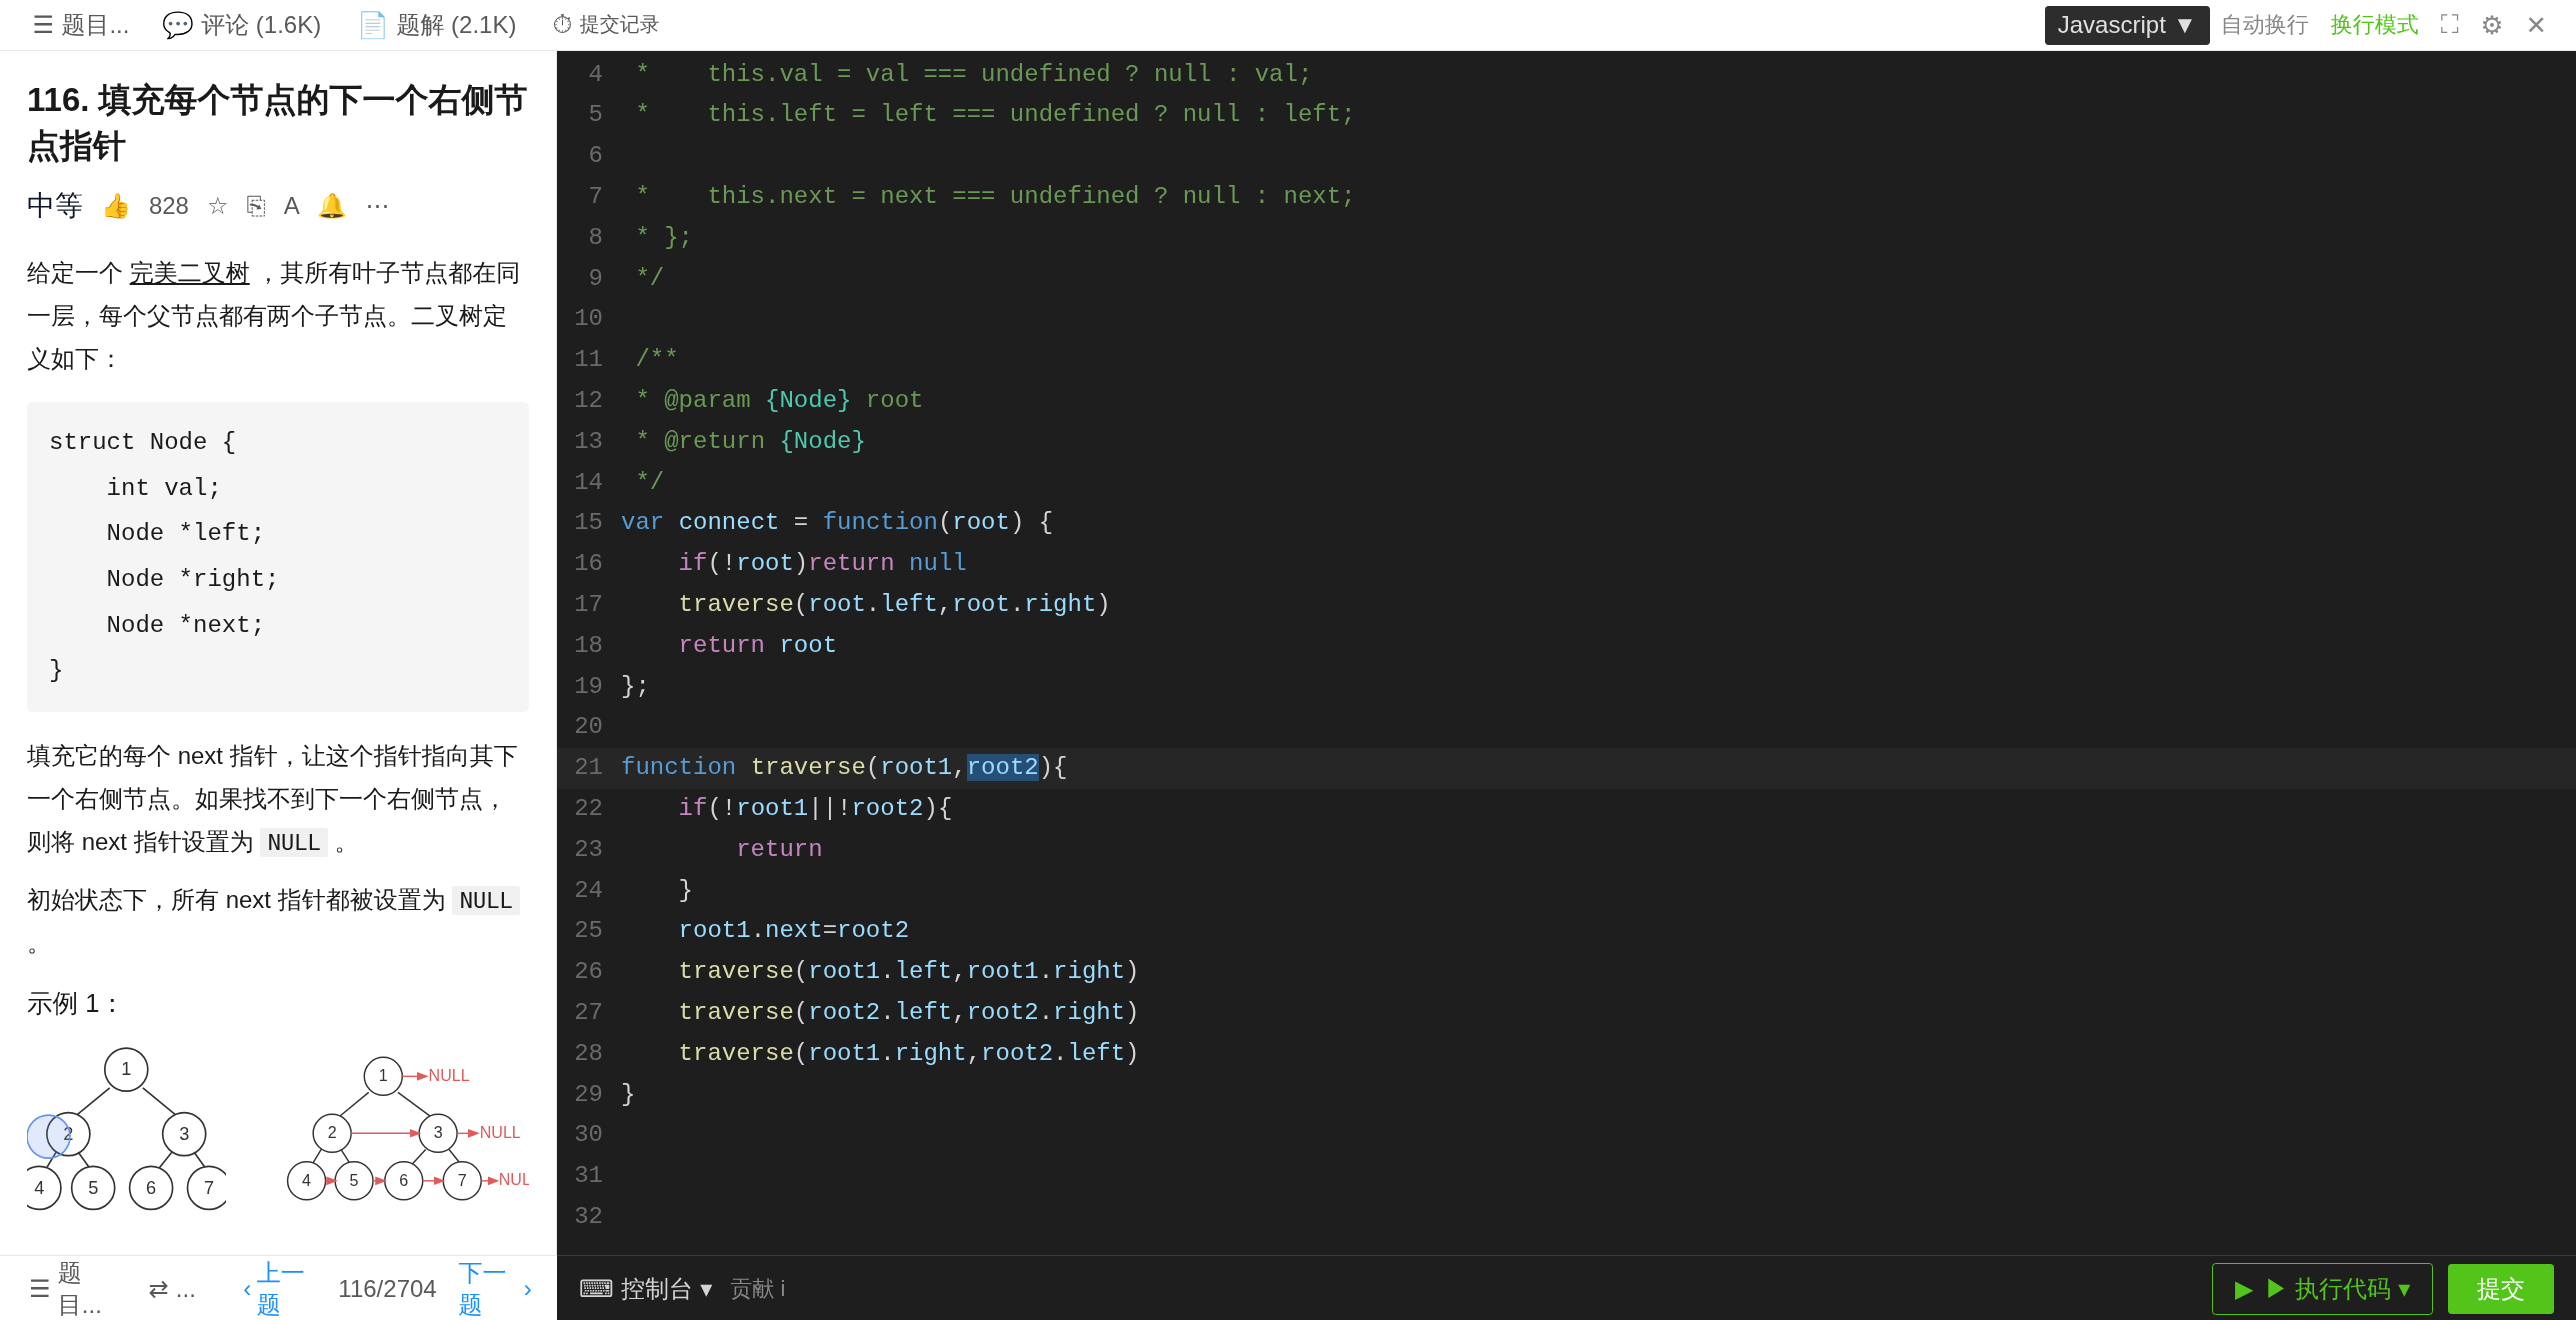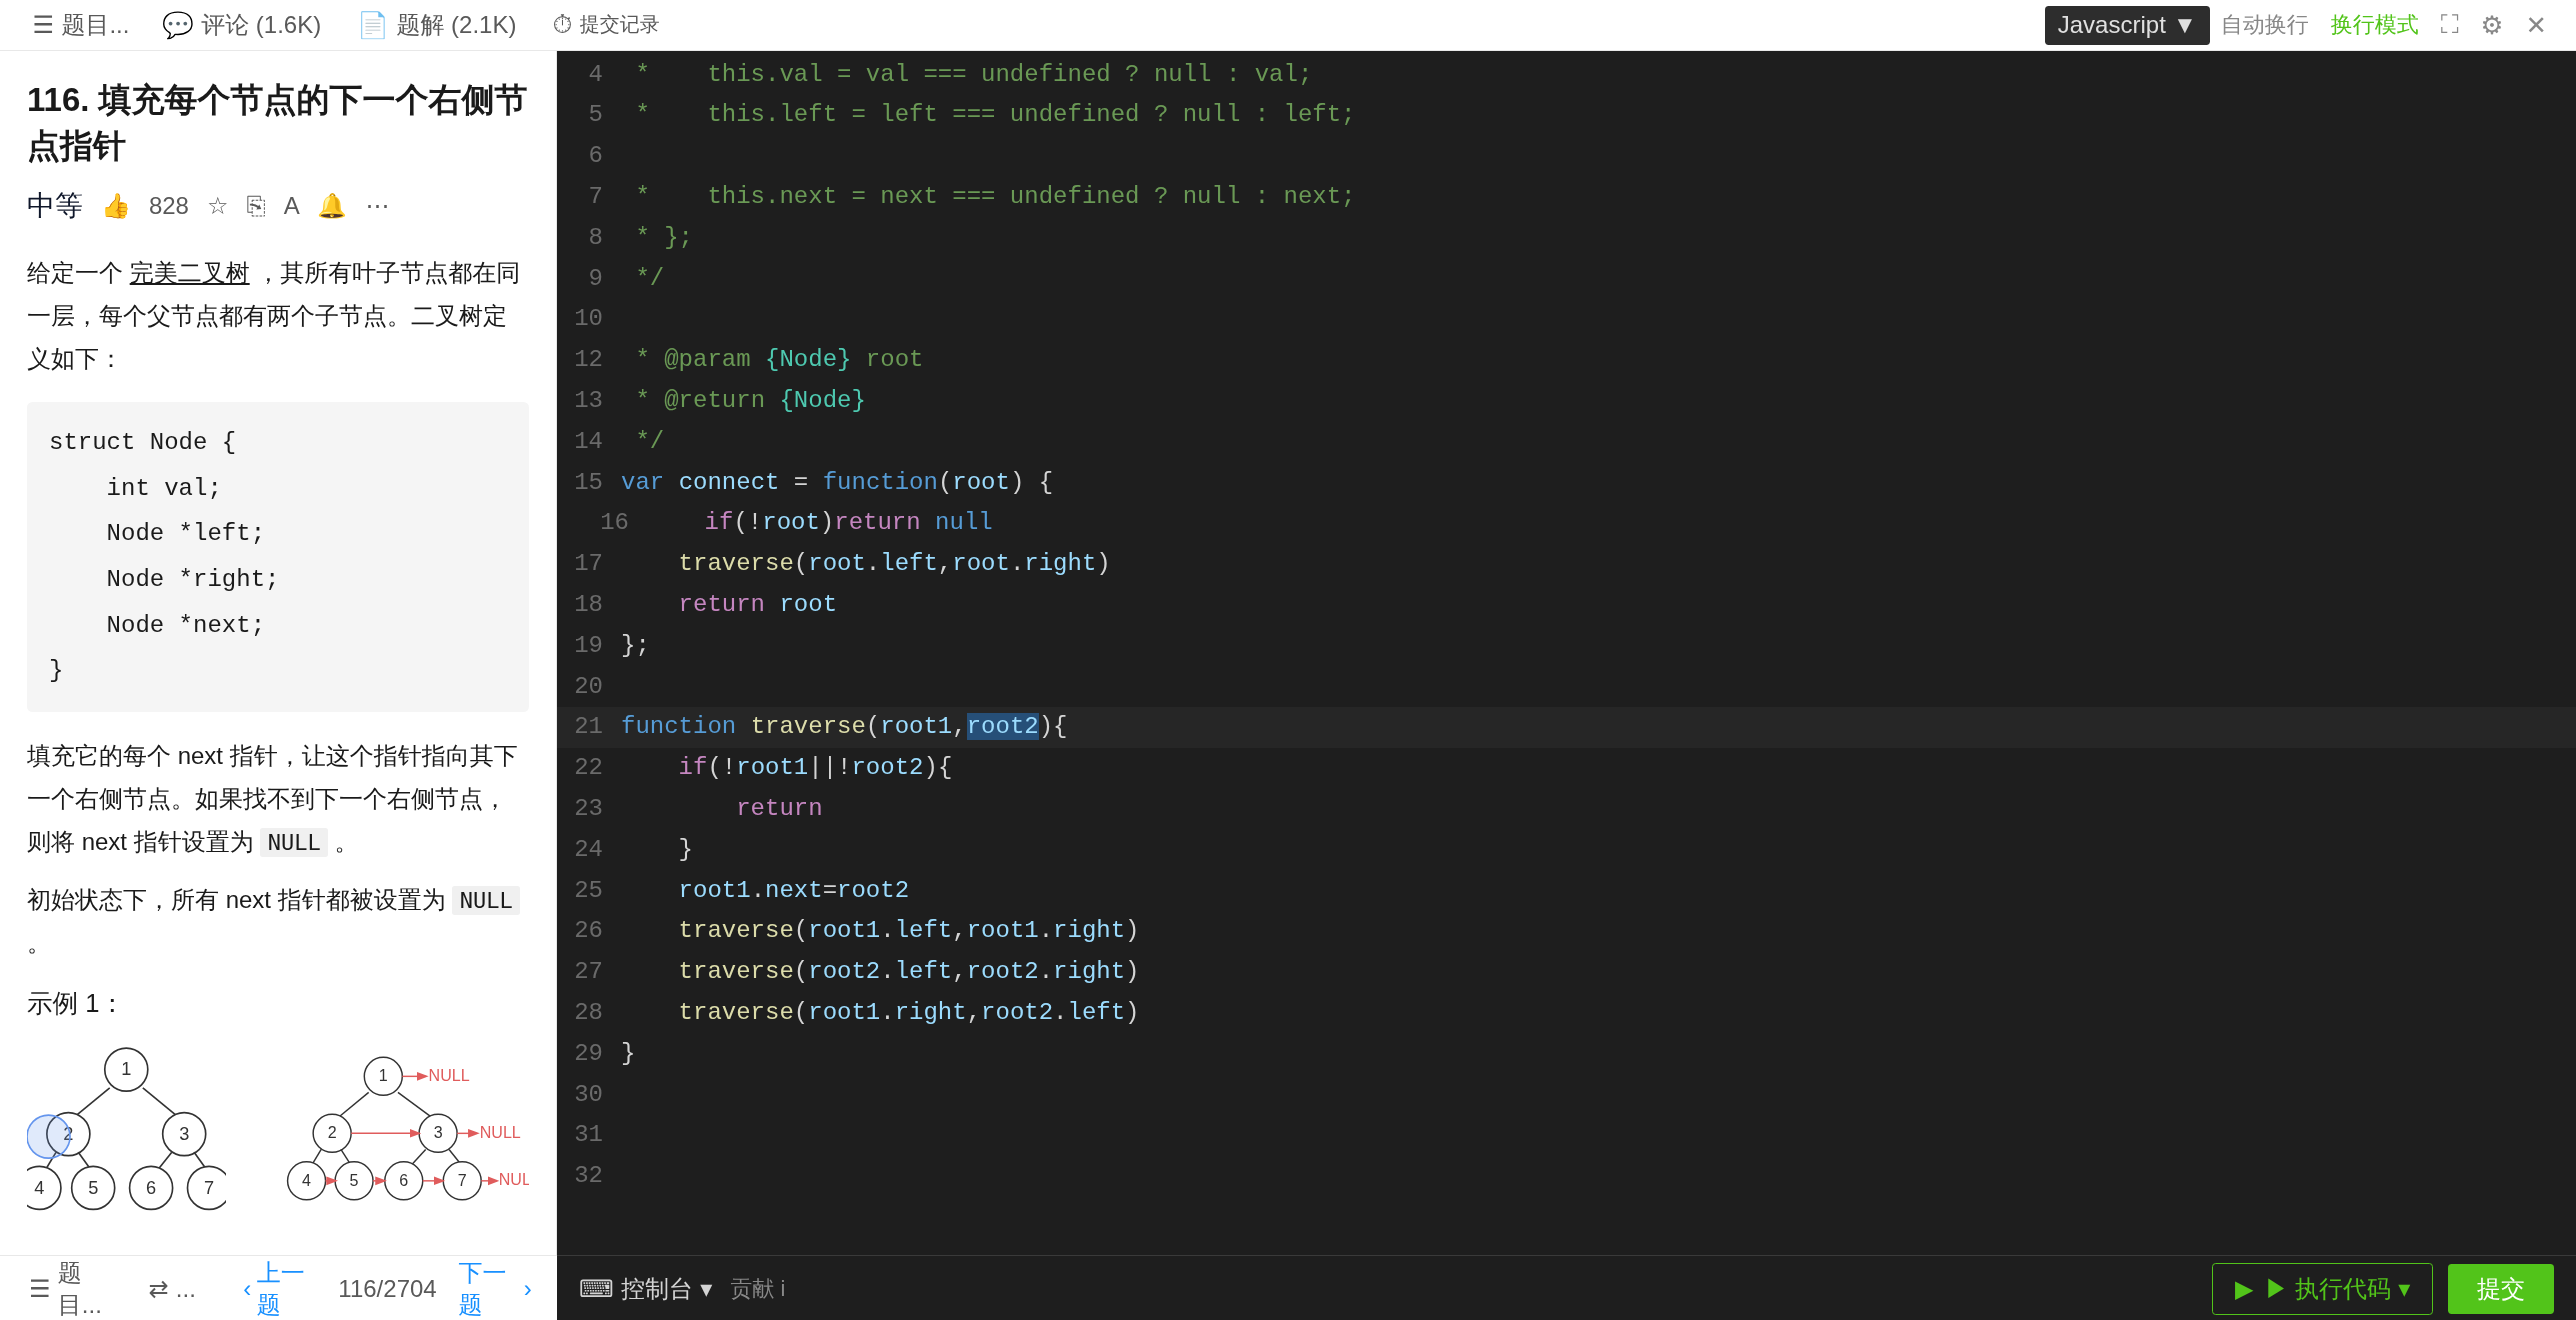--- a/index.html
+++ b/index.html
@@ -189,20 +189,24 @@
       <div style="display:flex;">
         <span style="width:64px;text-align:right;padding:0 18px 0 9px;color:#6a6a6a;user-select:none;flex-shrink:0;">9</span>
         <span style="color:#6a9955;white-space:pre;"> */</span>
       </div>
 
       <div style="display:flex;">
         <span style="width:64px;text-align:right;padding:0 18px 0 9px;color:#6a6a6a;user-select:none;flex-shrink:0;">10</span>
         <span style="color:#d4d4d4;white-space:pre;"> </span>
       </div>
 
+      <div style="display:flex;">
+        <span style="width:64px;text-align:right;padding:0 18px 0 9px;color:#6a6a6a;user-select:none;flex-shrink:0;">11</span>
+        <span style="color:#6a9955;white-space:pre;"> /**</span>
+      </div>
 
       <div style="display:flex;">
         <span style="width:64px;text-align:right;padding:0 18px 0 9px;color:#6a6a6a;user-select:none;flex-shrink:0;">12</span>
         <span style="white-space:pre;"> <span style="color:#6a9955;">* @param </span><span style="color:#4ec9b0;">{Node}</span><span style="color:#6a9955;"> root</span></span>
       </div>
 
       <div style="display:flex;">
         <span style="width:64px;text-align:right;padding:0 18px 0 9px;color:#6a6a6a;user-select:none;flex-shrink:0;">13</span>
         <span style="white-space:pre;"> <span style="color:#6a9955;">* @return </span><span style="color:#4ec9b0;">{Node}</span></span>
       </div>
@@ -210,21 +214,21 @@
       <div style="display:flex;">
         <span style="width:64px;text-align:right;padding:0 18px 0 9px;color:#6a6a6a;user-select:none;flex-shrink:0;">14</span>
         <span style="color:#6a9955;white-space:pre;"> */</span>
       </div>
 
       <div style="display:flex;">
         <span style="width:64px;text-align:right;padding:0 18px 0 9px;color:#6a6a6a;user-select:none;flex-shrink:0;">15</span>
         <span style="white-space:pre;"><span style="color:#569cd6;">var</span> <span style="color:#9cdcfe;">connect</span> <span style="color:#d4d4d4;">= </span><span style="color:#569cd6;">function</span><span style="color:#d4d4d4;">(</span><span style="color:#9cdcfe;">root</span><span style="color:#d4d4d4;">) {</span></span>
       </div>
 
-      <div style="display:flex;padding-left:26px;">
+      <div style="display:flex;">
         <span style="width:64px;text-align:right;padding:0 18px 0 9px;color:#6a6a6a;user-select:none;flex-shrink:0;">16</span>
         <span style="white-space:pre;">    <span style="color:#c586c0;">if</span><span style="color:#d4d4d4;">(!</span><span style="color:#9cdcfe;">root</span><span style="color:#d4d4d4;">)</span><span style="color:#c586c0;">return</span> <span style="color:#569cd6;">null</span></span>
       </div>
 
       <div style="display:flex;">
         <span style="width:64px;text-align:right;padding:0 18px 0 9px;color:#6a6a6a;user-select:none;flex-shrink:0;">17</span>
         <span style="white-space:pre;">    <span style="color:#dcdcaa;">traverse</span><span style="color:#d4d4d4;">(</span><span style="color:#9cdcfe;">root</span><span style="color:#d4d4d4;">.</span><span style="color:#9cdcfe;">left</span><span style="color:#d4d4d4;">,</span><span style="color:#9cdcfe;">root</span><span style="color:#d4d4d4;">.</span><span style="color:#9cdcfe;">right</span><span style="color:#d4d4d4;">)</span></span>
       </div>
 
       <div style="display:flex;">

